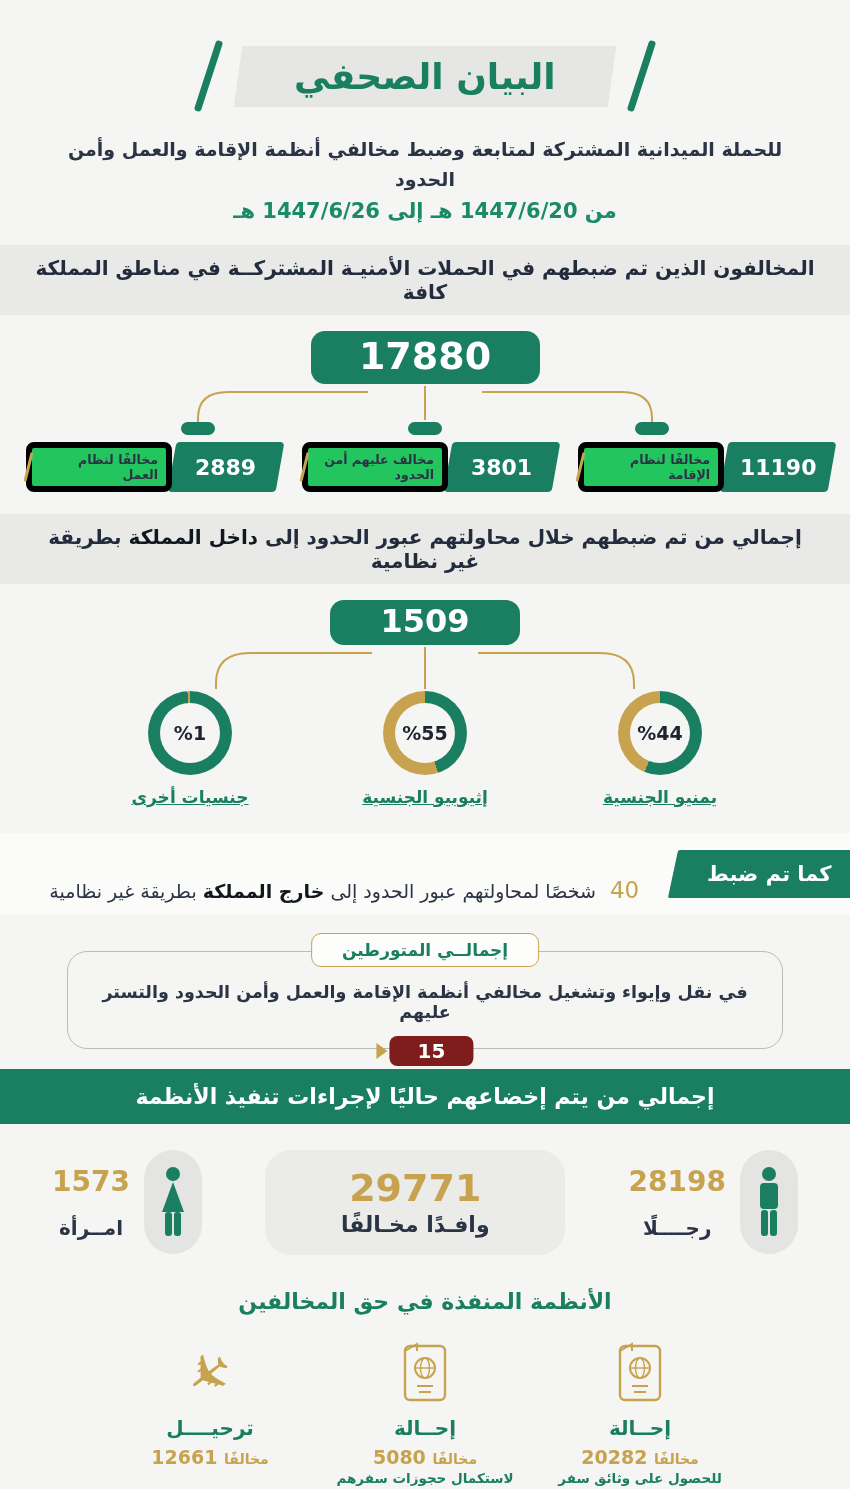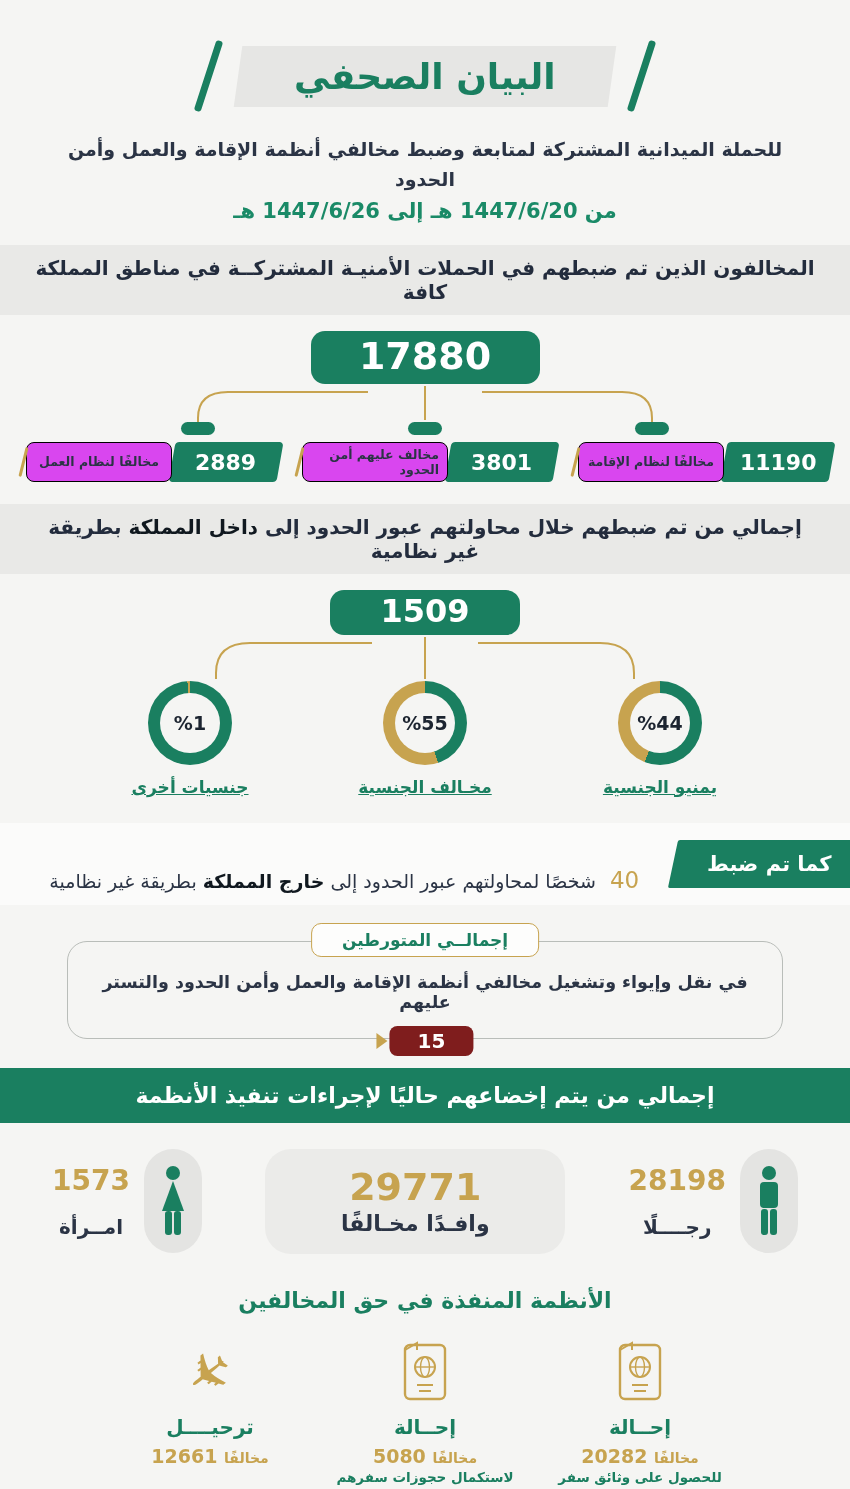--- a/index.html
+++ b/index.html
@@ -28,21 +28,21 @@
   .total-box { width:229px; margin:16px auto 0; background:#1a7f60; color:#fff; text-align:center;
     font-size:38px; font-weight:bold; border-radius:14px; padding:3px 0 6px; }
   .total-box.small { width:190px; font-size:32px; padding:2px 0 5px; }
   svg.connectors { display:block; margin:0 auto; }
 
   .stats-row { display:flex; justify-content:space-between; padding:0 18px; margin-top:2px; }
   .stat-group { display:flex; align-items:stretch; width:262px; }
   .stat-num { background:#1a7f60; color:#fff; font-size:22px; font-weight:bold; min-width:108px; text-align:center;
     padding:6px 10px; transform:skewX(-10deg); border-radius:4px; display:flex; align-items:center; justify-content:center; }
   .stat-num span { transform:skewX(10deg); }
-  .stat-label { background:#d946ef; border:1px solid #000000; border-radius:8px; font-size:12.5px; font-weight:bold; color:#2b3445;
+  .stat-label { background:#22c55e; border:6px solid #000000; border-radius:8px; font-size:12.5px; font-weight:bold; color:#2b3445;
     display:flex; align-items:center; justify-content:center; padding:4px 8px; flex:1; margin-left:8px; position:relative; }
   .stat-label::before { content:""; position:absolute; left:-5px; top:4px; bottom:4px; width:3px; background:#c7a34f; transform:rotate(14deg); border-radius:2px; }
 
   
   .donut-row { display:flex; justify-content:space-between; padding:0 110px; margin-top:0; }
   .donut-col { width:160px; text-align:center; }
   .donut { width:84px; height:84px; border-radius:50%; margin:0 auto; display:flex; align-items:center; justify-content:center; }
   .donut-hole { width:60px; height:60px; border-radius:50%; background:#f5f5f3; display:flex; align-items:center; justify-content:center;
     font-size:19px; font-weight:bold; color:#1c2430; direction:ltr; }
   .donut-label { margin-top:12px; font-size:17px; font-weight:bold; color:#1a7f60;text-decoration:underline; }
@@ -60,21 +60,21 @@
   .involved-wrap { width:716px; margin:36px auto 0; position:relative; }
   .involved-box { border:1.5px solid #b9bdb9; border-radius:20px; padding:30px 30px 26px; text-align:center;
     font-size:17.5px; font-weight:bold; color:#2b3445; }
   .involved-tab { position:absolute; top:-18px; right:50%; transform:translateX(50%); background:#fdfdfc;
     border:1.5px solid #c7a34f; border-radius:10px; padding:6px 30px; font-size:17px; font-weight:bold; color:#1a7f60; white-space:nowrap; }
   .involved-badge { position:absolute; bottom:-17px; right:50%; transform:translateX(50%); display:flex; align-items:center; gap:2px; }
   .involved-badge .num { background:#7f1d1d; color:#fff; font-size:20px; font-weight:bold; border-radius:8px; padding:3px 28px; }
   .involved-badge .arrow { width:0; height:0; border-top:8px solid transparent; border-bottom:8px solid transparent; border-left:11px solid #c7a34f; }
 
   
-  .green-banner { background:#1a7f60; color:#fff; margin-top:29px; text-align:center; font-size:22px; font-weight:bold; padding:15px 10px; }
+  .green-banner { background:#1a7f60; color:#fff; margin-top:20px; text-align:center; font-size:22px; font-weight:bold; padding:15px 10px; }
 
   
   .gender-row { display:flex; align-items:center; justify-content:space-between; padding:0 52px; margin-top:26px; }
   .gender-group { display:flex; align-items:center; gap:14px; }
   .person-capsule { width:58px; height:104px; background:#e4e4e2; border-radius:29px; display:flex; align-items:center; justify-content:center; }
   .gender-text { text-align:center; }
   .gender-num { font-size:28px; font-weight:bold; color:#c7a34f; direction:ltr; }
   .gender-label { font-size:20px; font-weight:bold; color:#2b3445; margin-top:18px; }
   .center-capsule { background:#ebebe9; border-radius:26px; width:300px; padding:16px 10px 18px; text-align:center; }
   .center-capsule .big-num { font-size:38px; font-weight:bold; color:#c7a34f; direction:ltr; }
@@ -153,21 +153,21 @@
     <div class="donut-col">
       <div class="donut" style="background: conic-gradient(rgb(26, 127, 96) 0deg, rgb(26, 127, 96) 56%, rgb(199, 163, 79) 0deg, rgb(199, 163, 79) 100%);">
         <div class="donut-hole">%44</div>
       </div>
       <div class="donut-label">يمنيو الجنسية</div>
     </div>
     <div class="donut-col">
       <div class="donut" style="background: conic-gradient(rgb(26, 127, 96) 0deg, rgb(26, 127, 96) 45%, rgb(199, 163, 79) 0deg, rgb(199, 163, 79) 100%);">
         <div class="donut-hole">%55</div>
       </div>
-      <div class="donut-label">مخـالف الجنسية</div>
+      <div class="donut-label">إثيوبيو الجنسية</div>
     </div>
     <div class="donut-col">
       <div class="donut" style="background: conic-gradient(rgb(26, 127, 96) 0deg, rgb(26, 127, 96) 99%, rgb(199, 163, 79) 0deg, rgb(199, 163, 79) 100%);">
         <div class="donut-hole">%1</div>
       </div>
       <div class="donut-label">جنسيات أخرى</div>
     </div>
   </div>
 
   <div class="band3">

